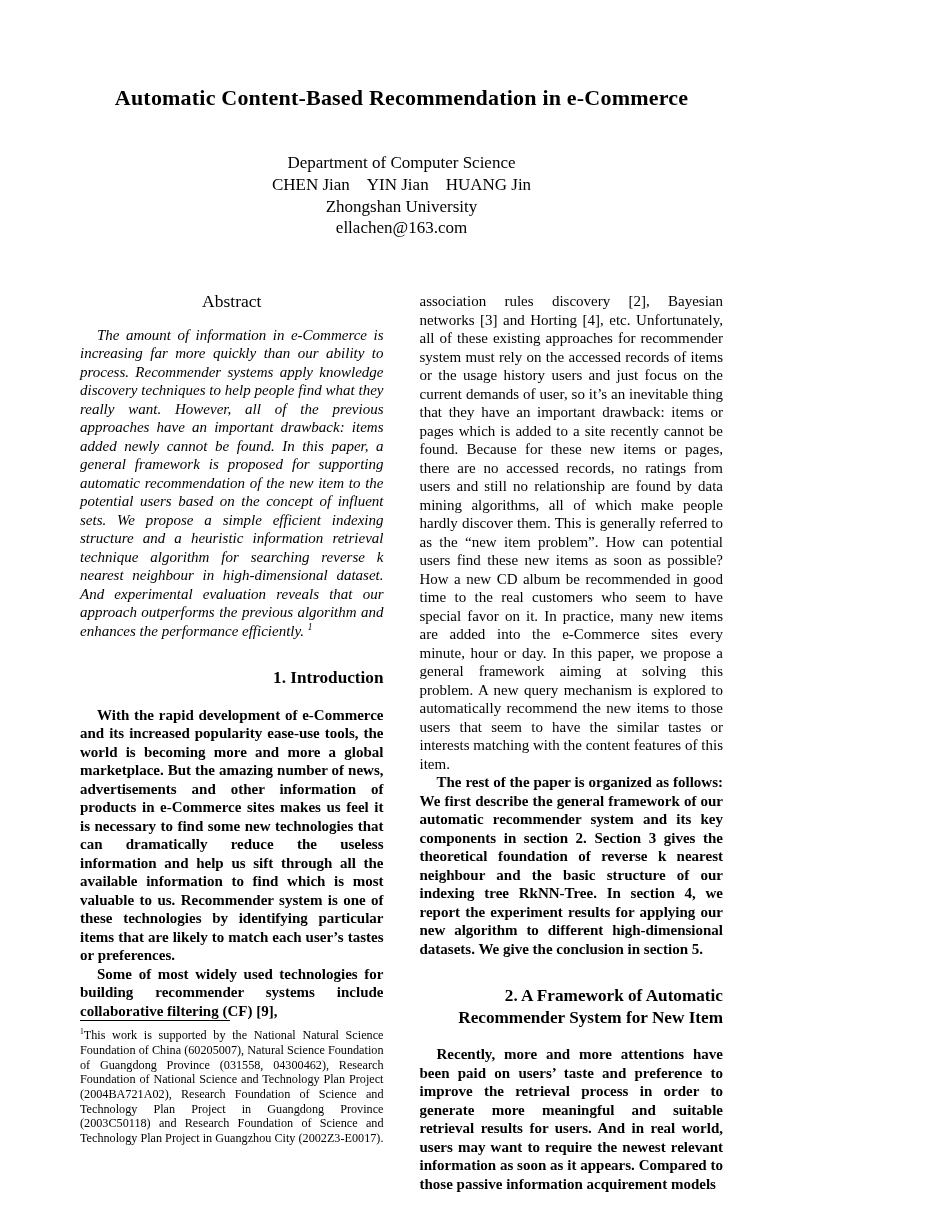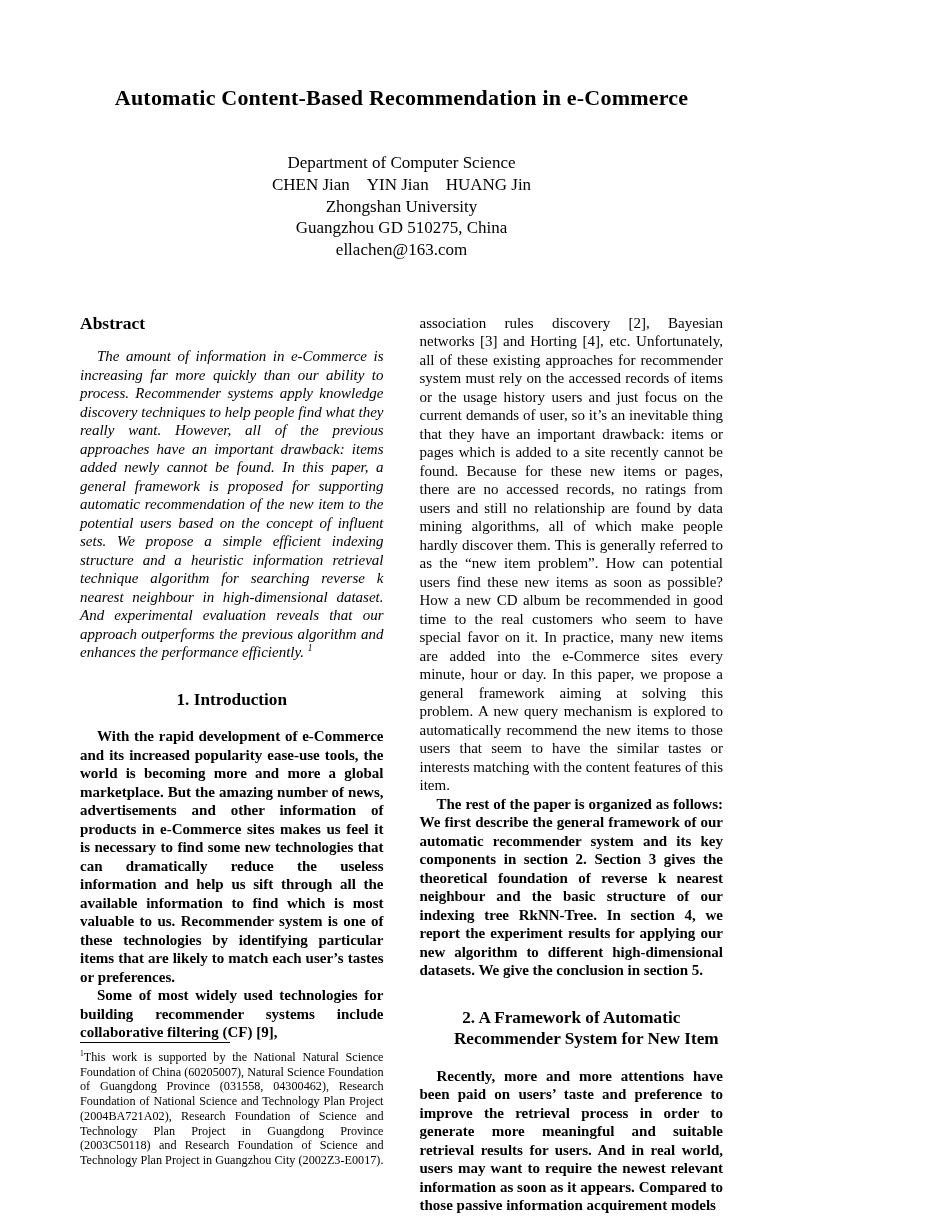--- a/index.html
+++ b/index.html
@@ -37,33 +37,34 @@
     font-size: 15px;
     line-height: 18.5px;
     text-align: justify;
   }
   .col-left {
     height: 758px;
     display: flex;
     flex-direction: column;
   }
   .abstract-heading {
-    font-weight: bold;
+    text-align: center;
+    font-weight: normal;
     font-size: 17.5px;
     margin-bottom: 15px;
   }
   .abstract-paragraph {
     font-style: italic;
     text-indent: 17px;
   }
   .section-heading {
     font-weight: bold;
     font-size: 17.2px;
     line-height: 21.5px;
-    text-align: center;
+    text-align: right;
     margin: 27px 0 17px 0;
   }
   .section-heading.hang {
     padding-left: 30px;
     text-indent: -30px;
   }
   p.body-par { text-indent: 17px; font-weight: bold; }
   p.no-indent { text-indent: 0; }
   sup { font-size: 0.62em; vertical-align: super; line-height: 0; }
   .footnote-block { margin-top: auto; }
@@ -82,21 +83,20 @@
 <body>
 
 <div class="page">
 
   <h1 class="title">Automatic Content-Based Recommendation in e-Commerce</h1>
 
   <div class="authors-block">
     <div>Department of Computer Science</div>
     <div>CHEN Jian YIN Jian HUANG Jin</div>
     <div>Zhongshan University</div>
-    <div>Guangzhou GD 510275, China</div>
     <div>ellachen@163.com</div>
   </div>
 
   <div class="columns">
 
     <div class="col col-left">
       <div class="abstract-heading">Abstract</div>
 
       <p class="abstract-paragraph"><span>The amount of information in e-Commerce is increasing far more quickly than our ability to process. Recommender systems apply knowledge discovery techniques to help people find what they really want. However, all of the previous approaches have an important drawback: items added newly cannot be found. In this paper, a general framework is proposed for supporting automatic recommendation of the new item to the potential users based on the concept of influent sets. We propose a simple efficient indexing structure and a heuristic information retrieval technique algorithm for searching reverse k nearest neighbour in high-dimensional dataset. And experimental evaluation reveals that our approach outperforms the previous algorithm and enhances the performance efficiently. </span><sup>1</sup></p>
 

